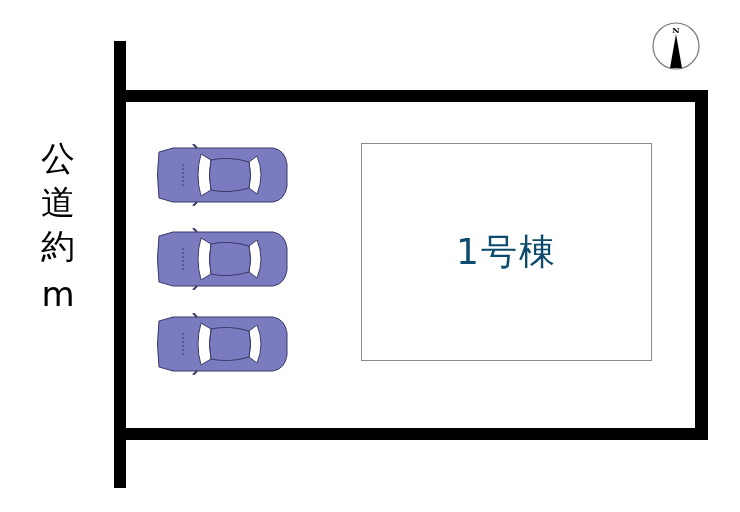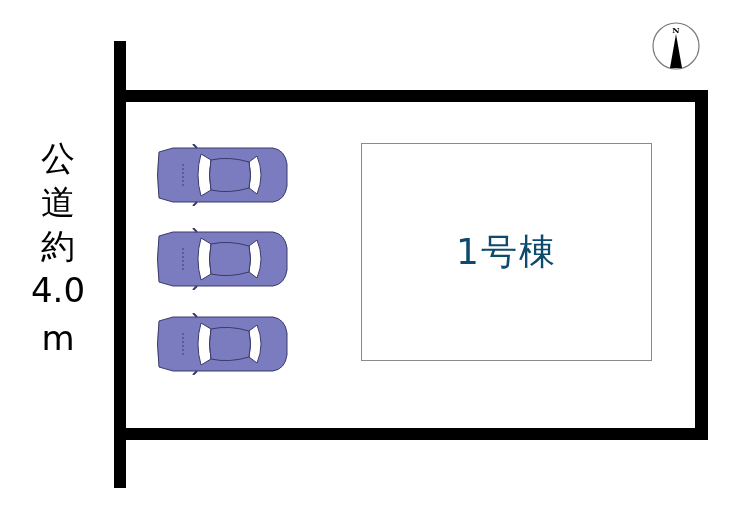--- a/index.html
+++ b/index.html
@@ -18,21 +18,20 @@
 <div class="bar" style="left:114px; top:41px; width:12px; height:447px;"></div>
 
 <div class="bar" style="left:122px; top:90px; width:586px; height:12px;"></div>
 <div class="bar" style="left:122px; top:428px; width:586px; height:12px;"></div>
 <div class="bar" style="left:695px; top:90px; width:13px; height:350px;"></div>
 
 <div class="road-label">
   <span>公</span>
   <span>道</span>
   <span>約</span>
-  <span>4.0</span>
   <span style="margin-top:4px;">m</span>
 </div>
 
 <div class="building">
   <span class="building-label">1号棟</span>
 </div>
 
 <svg class="car" style="left:153px; top:144px;" viewBox="0 0 136 62">
   <g stroke="#3a3a6a" stroke-width="1">
     <path d="M6,8 Q3,31 6,54 L20,58 L120,58 Q132,56 134,42 L134,20 Q132,6 120,4 L20,4 Z" fill="#7b7bc0"></path>

